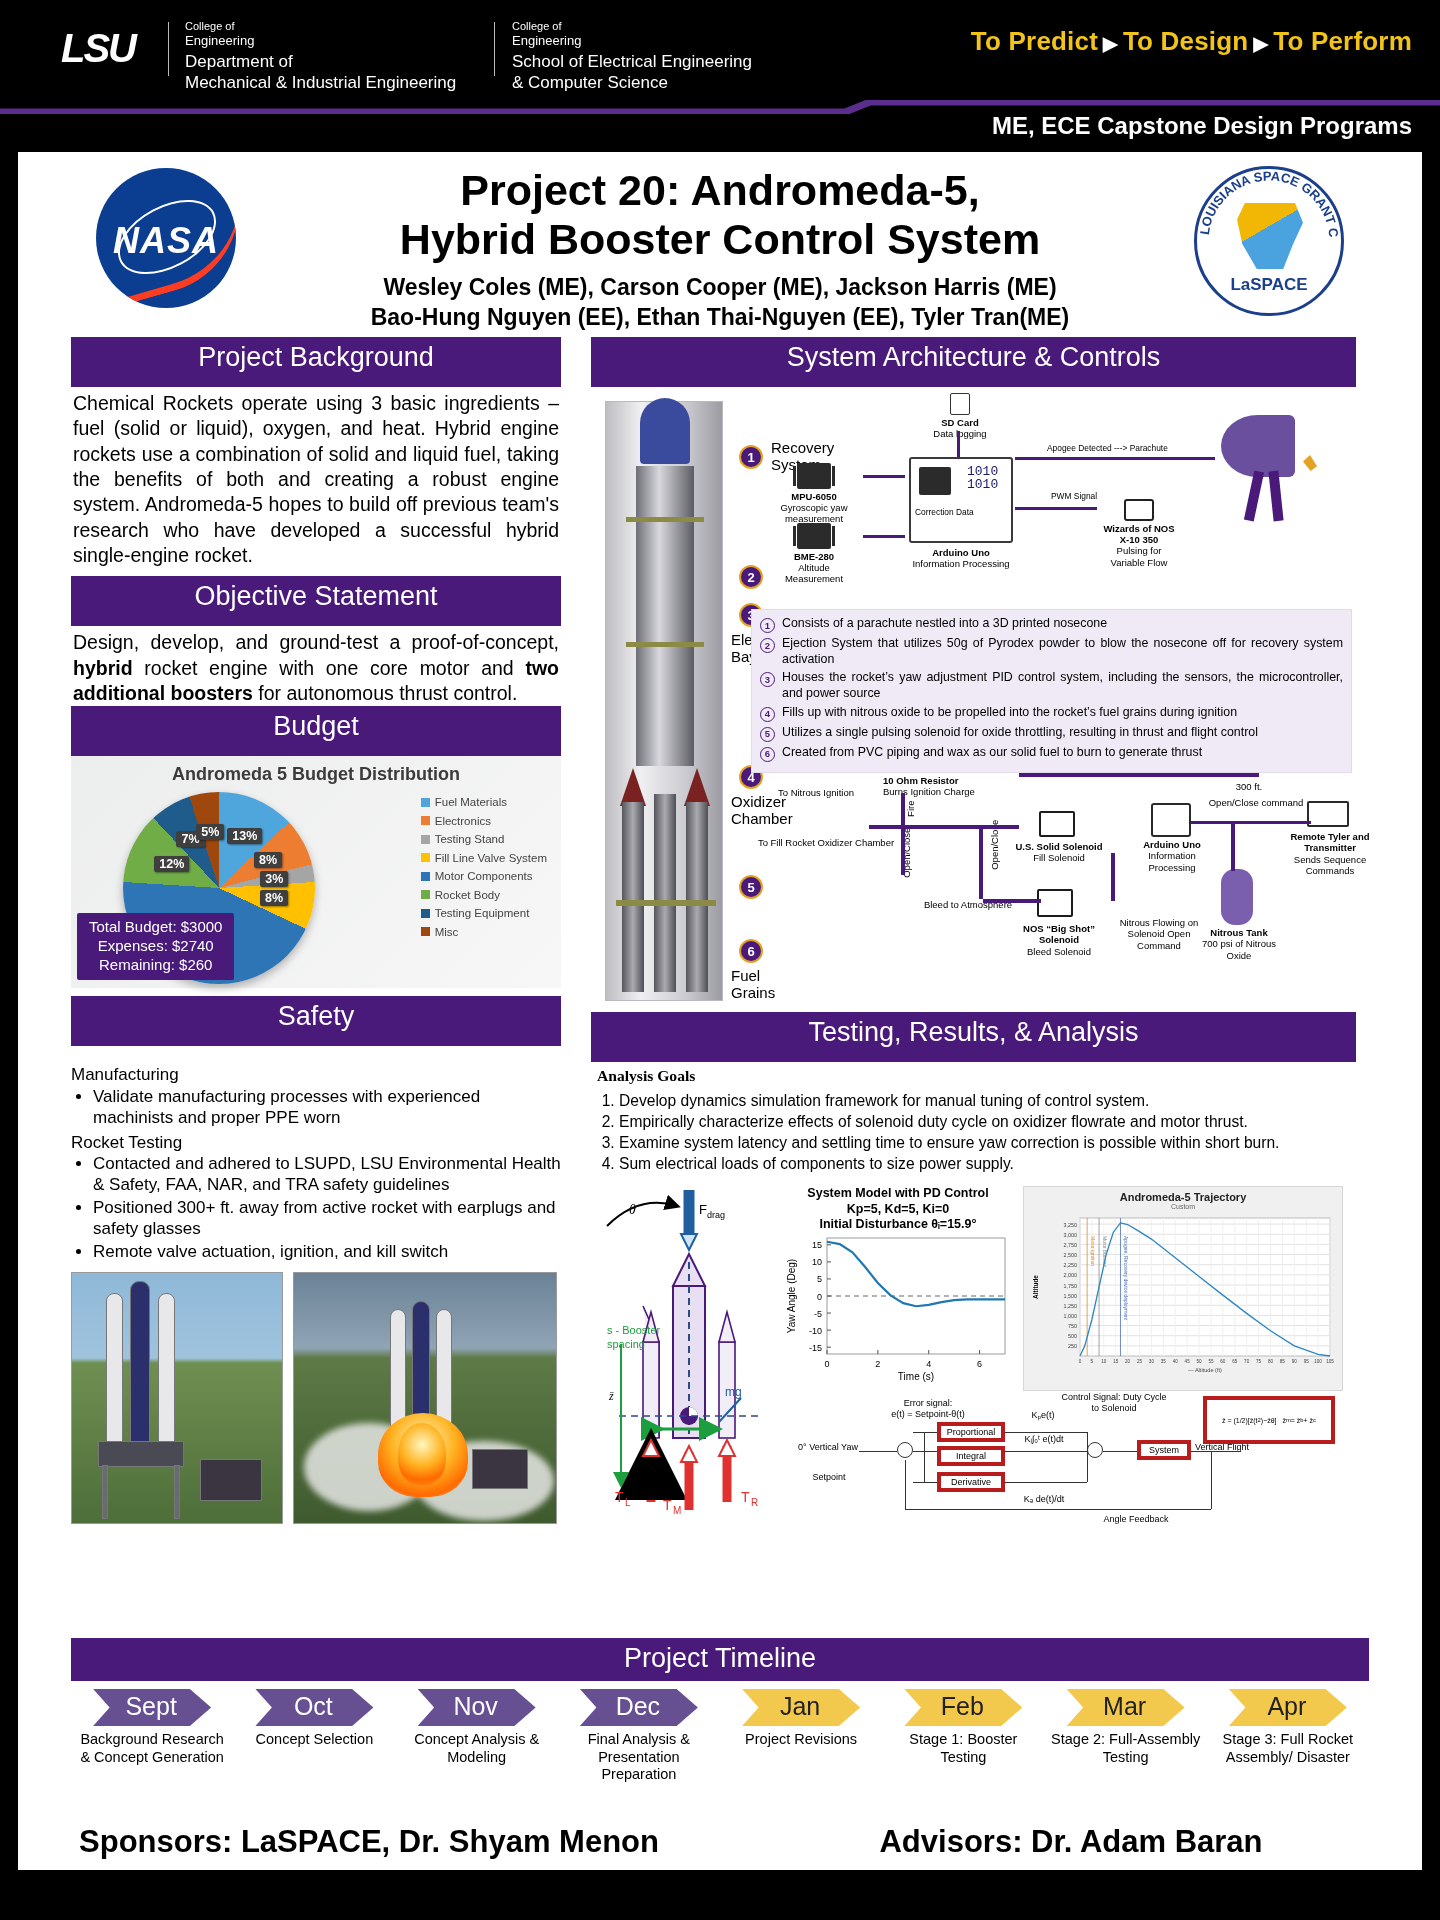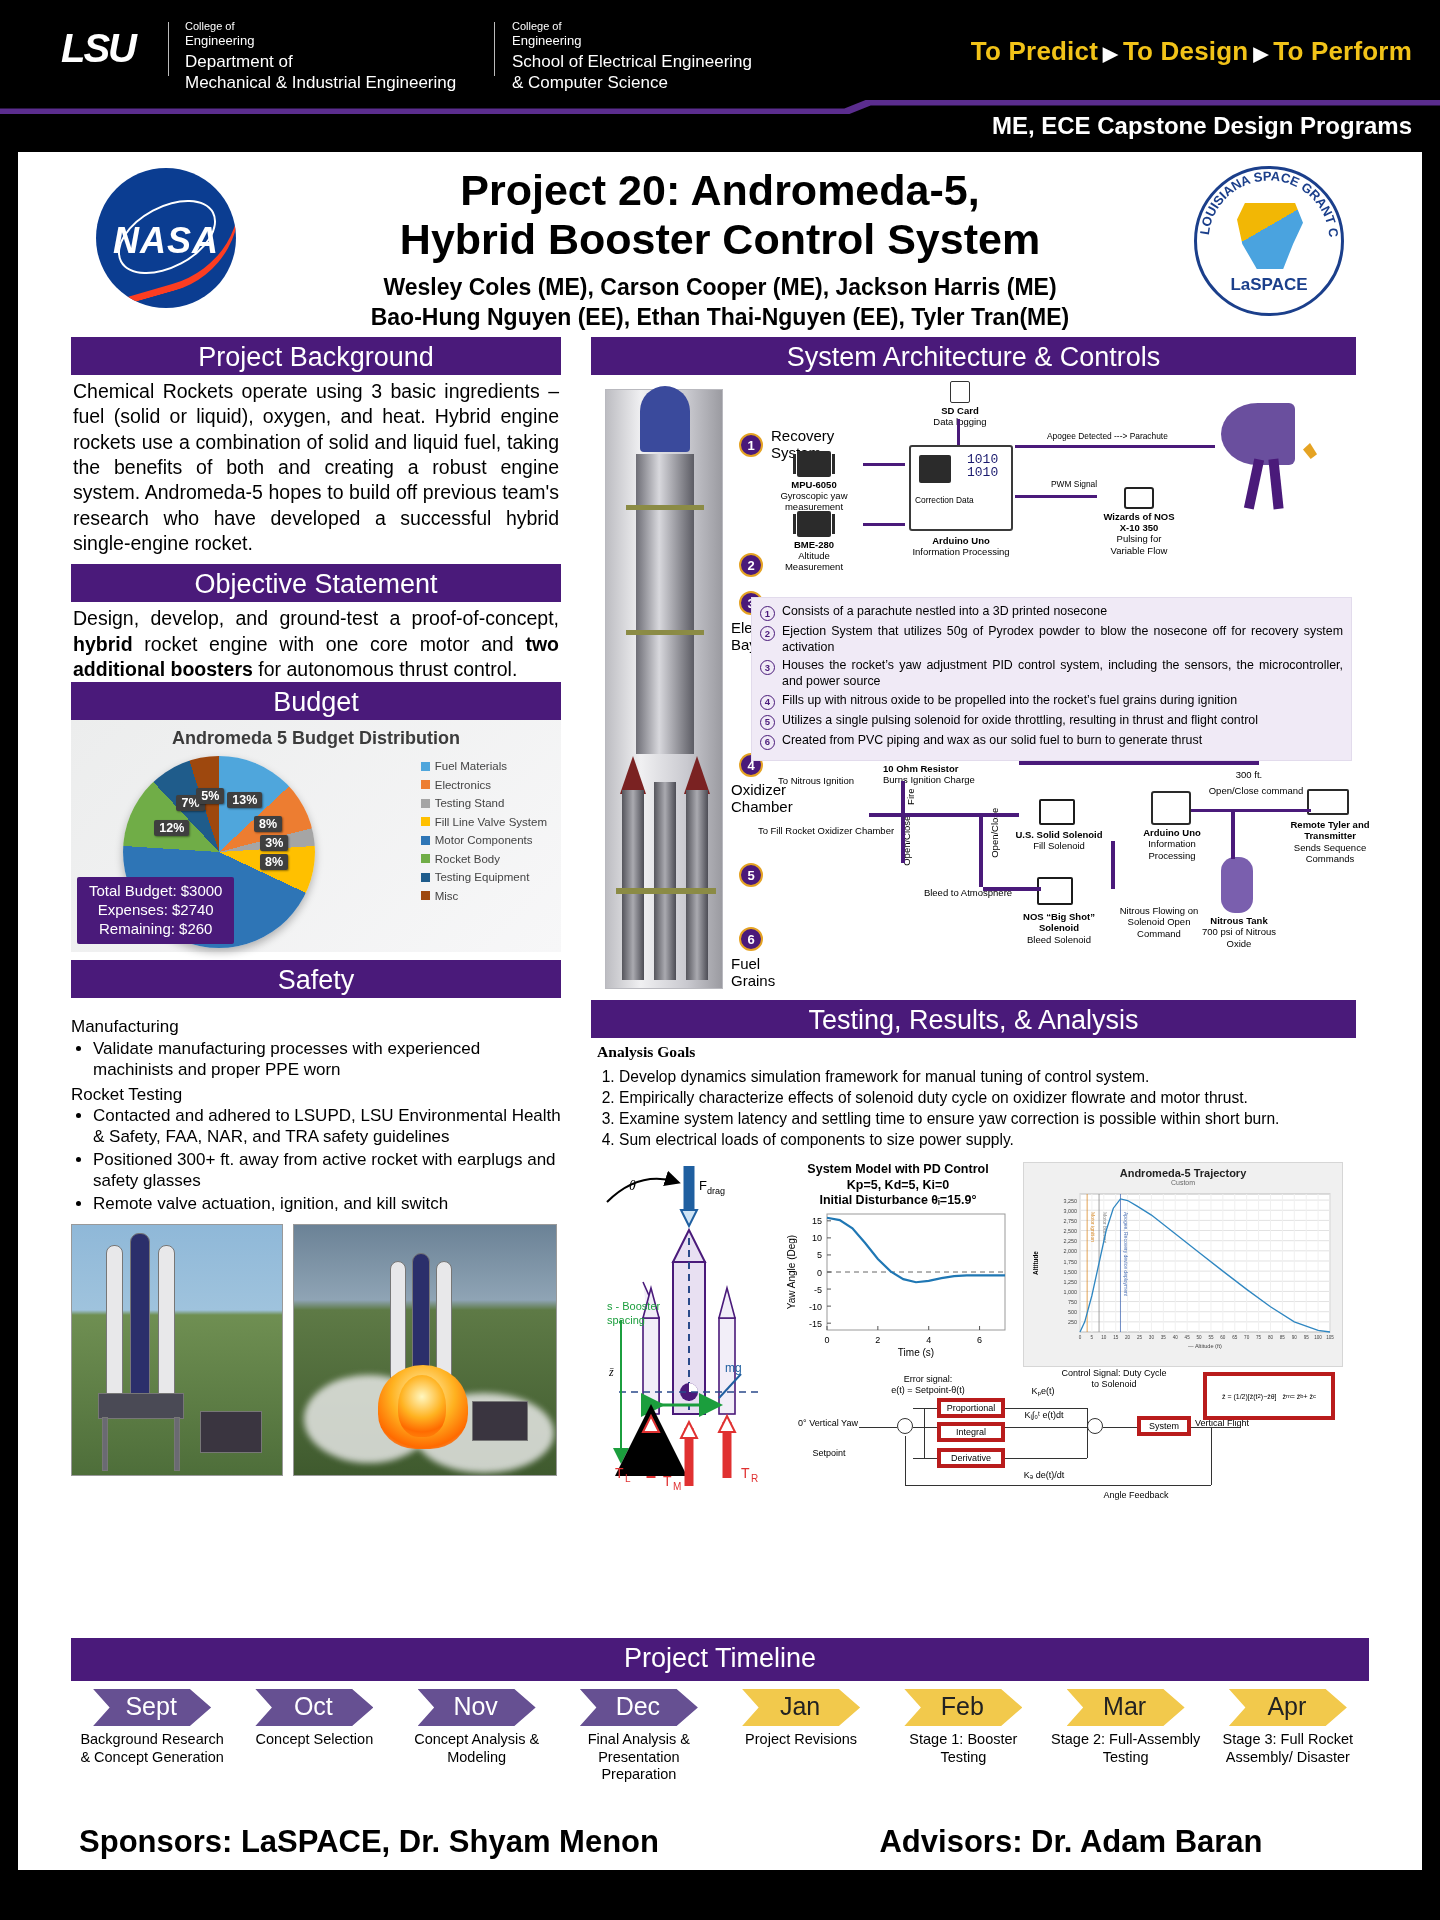--- a/index.html
+++ b/index.html
@@ -18,21 +18,21 @@
     width: 100px; height: 48px;
     display: flex; align-items: center; justify-content: center;
     font-weight: 800; font-size: 40px; color: #fff;
     letter-spacing: -2px; font-style: italic;
   }
   .logo-divider { position: absolute; top: 22px; width: 1px; height: 54px; background: #bbb; }
   .dept-block { position: absolute; color: #fff; }
   .dept-small { font-size: 11px; line-height: 1.18; }
   .dept-large { font-size: 17px; line-height: 1.22; }
   .tagline {
-    position: absolute; right: 28px; top: 36px;
+    position: absolute; right: 28px; top: 26px;
     color: #F2C318; font-weight: bold; font-size: 26px;
     letter-spacing: .2px; white-space: nowrap;
   }
   .tagline .tri { display:inline-block; color:#fff; font-size: 19px; margin: 0 5px; }
   .band { position: absolute; left:0; top: 100px; width: 100%; height: 12px; }
   .band svg { display:block; }
   .subtitle {
     position: absolute; right: 28px; top: 112px;
     color: #fff; font-weight: bold; font-size: 24px; white-space: nowrap;
   }
@@ -89,21 +89,21 @@
     font-weight: bold; font-size: 17px; color:#1b3f8b;
   }
 
   
   .cols { position:absolute; left: 0; top: 185px; right:0; }
   .colL { position:absolute; left: 53px; width: 490px; }
   .colR { position:absolute; left: 573px; width: 765px; }
 
   .sec-head {
     background: #4A1A7A; color:#fff; text-align:center;
-    font-size: 27px; padding: 5px 0 2px; font-weight: normal;
+    font-size: 27px; padding: 5px 0 14px; font-weight: normal;
   }
   .body-text { font-size: 19.5px; line-height: 1.30; text-align: justify; color:#000; padding: 4px 2px 0; }
   .body-text b { font-weight: bold; }
 
   
   .chart-box { background: linear-gradient(135deg,#eceded,#f7f7f8); padding: 8px 0 6px; position:relative; height: 232px; }
   .chart-title { text-align:center; font-weight:bold; font-size: 18px; color:#3b3b3b; }
   .pie-wrap { position:absolute; left: 52px; top: 36px; width: 192px; height: 192px; }
   .pie { width: 192px; height: 192px; border-radius: 50%;
     box-shadow: 0 4px 8px rgba(0,0,0,.28);

